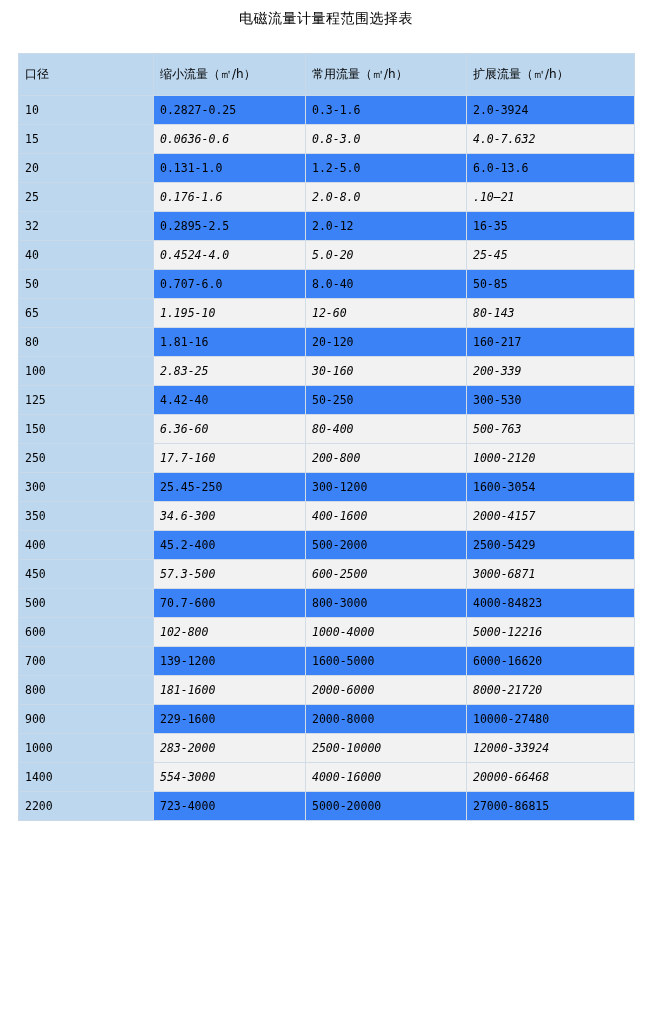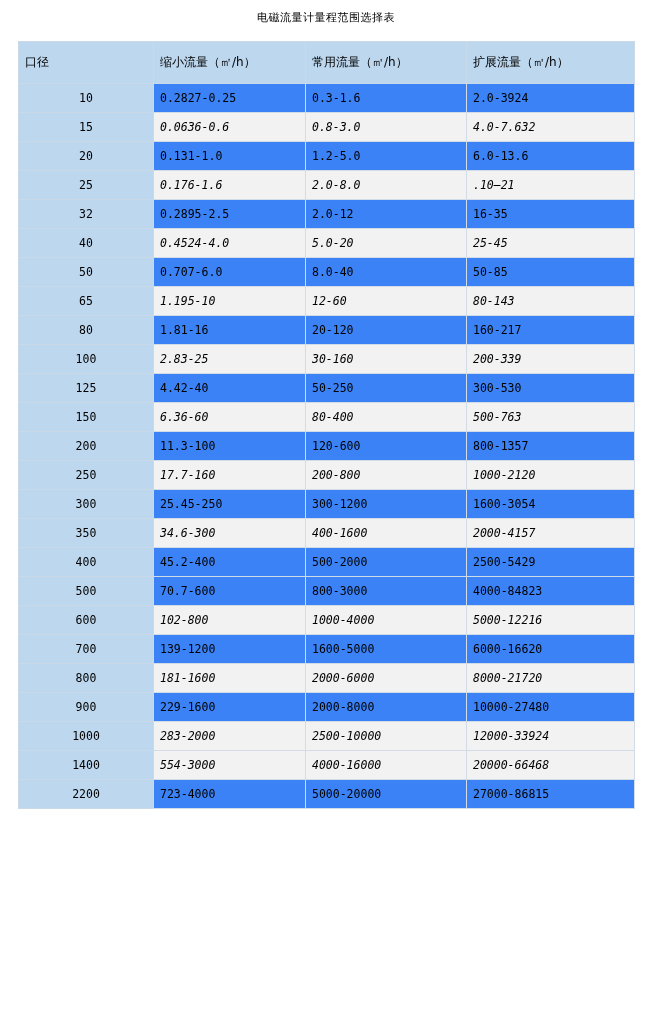--- a/index.html
+++ b/index.html
@@ -15,25 +15,25 @@
     overflow: hidden;
   }
   .page {
     width: 652px;
     height: 1012px;
     position: relative;
     box-sizing: border-box;
   }
   .title {
     text-align: center;
-    font-size: 11px;
+    font-size: 14px;
     font-family: "DejaVu Sans", sans-serif;
     color: #000;
     padding-top: 10px;
-    padding-bottom: 16px;
+    padding-bottom: 25px;
     letter-spacing: 0.5px;
   }
   .table-wrap {
     padding: 0 18px;
     box-sizing: border-box;
     border-radius: 24px;
   }
   table.range-table {
     border-collapse: collapse;
     width: 616px;
@@ -60,21 +60,21 @@
     background: #bdd7ee;
     font-weight: normal;
     text-align: left;
     font-family: "DejaVu Sans", sans-serif;
     font-size: 12px;
     height: 42px;
     border-color: #c9d9e8;
   }
   table.range-table tbody td.size-cell {
     background: #bdd7ee;
-    text-align: center;
+    text-align: left;
     border-color: #c9d9e8;
   }
   table.range-table tbody tr.odd td.data-cell {
     background: #3b82f6;
   }
   table.range-table tbody tr.even td.data-cell {
     background: #f2f2f2;
     font-style: italic;
   }
   table.range-table tbody td.data-cell {
@@ -170,26 +170,20 @@
             <td class="data-cell">4.42-40</td>
             <td class="data-cell">50-250</td>
             <td class="data-cell">300-530</td>
           </tr>
           <tr class="even">
             <td class="size-cell">150</td>
             <td class="data-cell">6.36-60</td>
             <td class="data-cell">80-400</td>
             <td class="data-cell">500-763</td>
           </tr>
-          <tr class="odd">
-            <td class="size-cell">200</td>
-            <td class="data-cell">11.3-100</td>
-            <td class="data-cell">120-600</td>
-            <td class="data-cell">800-1357</td>
-          </tr>
           <tr class="even">
             <td class="size-cell">250</td>
             <td class="data-cell">17.7-160</td>
             <td class="data-cell">200-800</td>
             <td class="data-cell">1000-2120</td>
           </tr>
           <tr class="odd">
             <td class="size-cell">300</td>
             <td class="data-cell">25.45-250</td>
             <td class="data-cell">300-1200</td>
@@ -200,20 +194,26 @@
             <td class="data-cell">34.6-300</td>
             <td class="data-cell">400-1600</td>
             <td class="data-cell">2000-4157</td>
           </tr>
           <tr class="odd">
             <td class="size-cell">400</td>
             <td class="data-cell">45.2-400</td>
             <td class="data-cell">500-2000</td>
             <td class="data-cell">2500-5429</td>
           </tr>
+          <tr class="even">
+            <td class="size-cell">450</td>
+            <td class="data-cell">57.3-500</td>
+            <td class="data-cell">600-2500</td>
+            <td class="data-cell">3000-6871</td>
+          </tr>
           <tr class="odd">
             <td class="size-cell">500</td>
             <td class="data-cell">70.7-600</td>
             <td class="data-cell">800-3000</td>
             <td class="data-cell">4000-84823</td>
           </tr>
           <tr class="even">
             <td class="size-cell">600</td>
             <td class="data-cell">102-800</td>
             <td class="data-cell">1000-4000</td>

